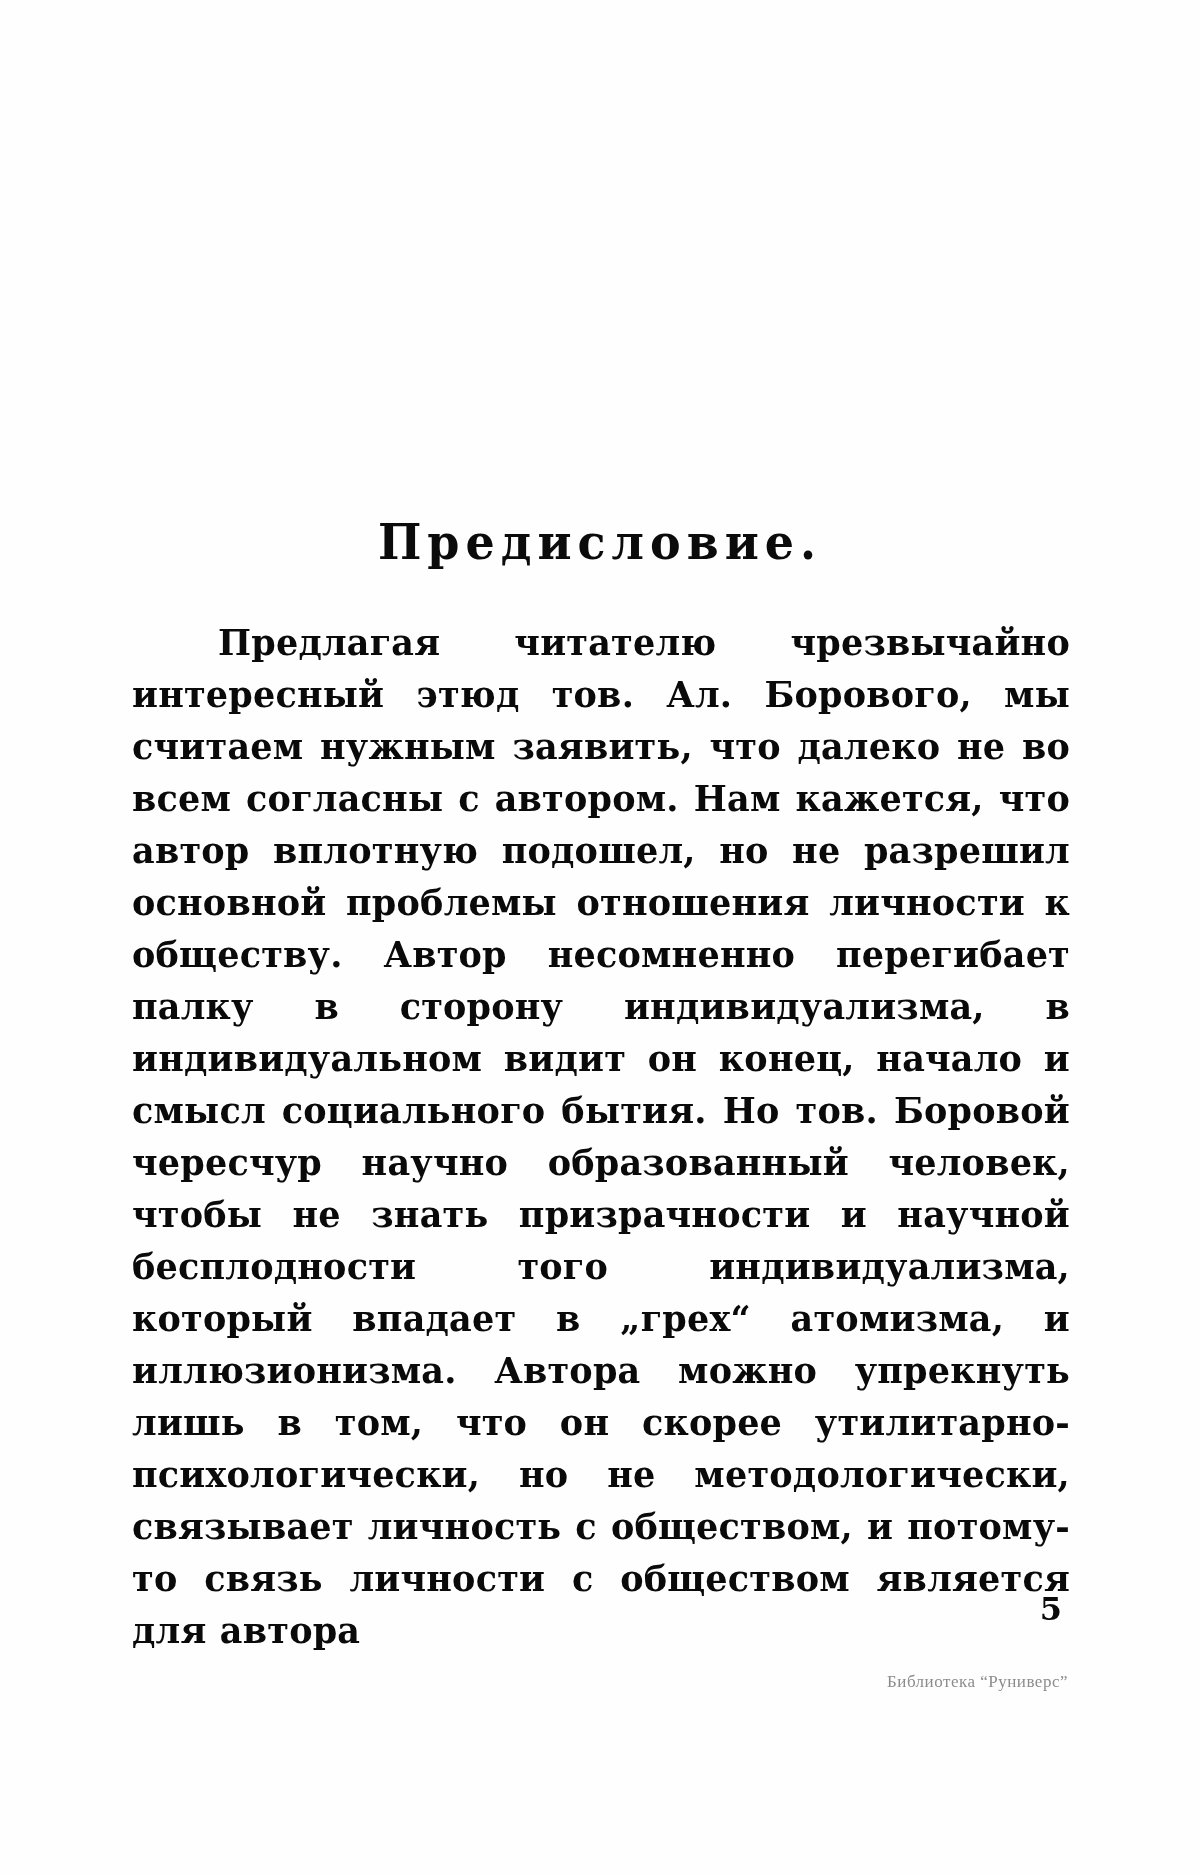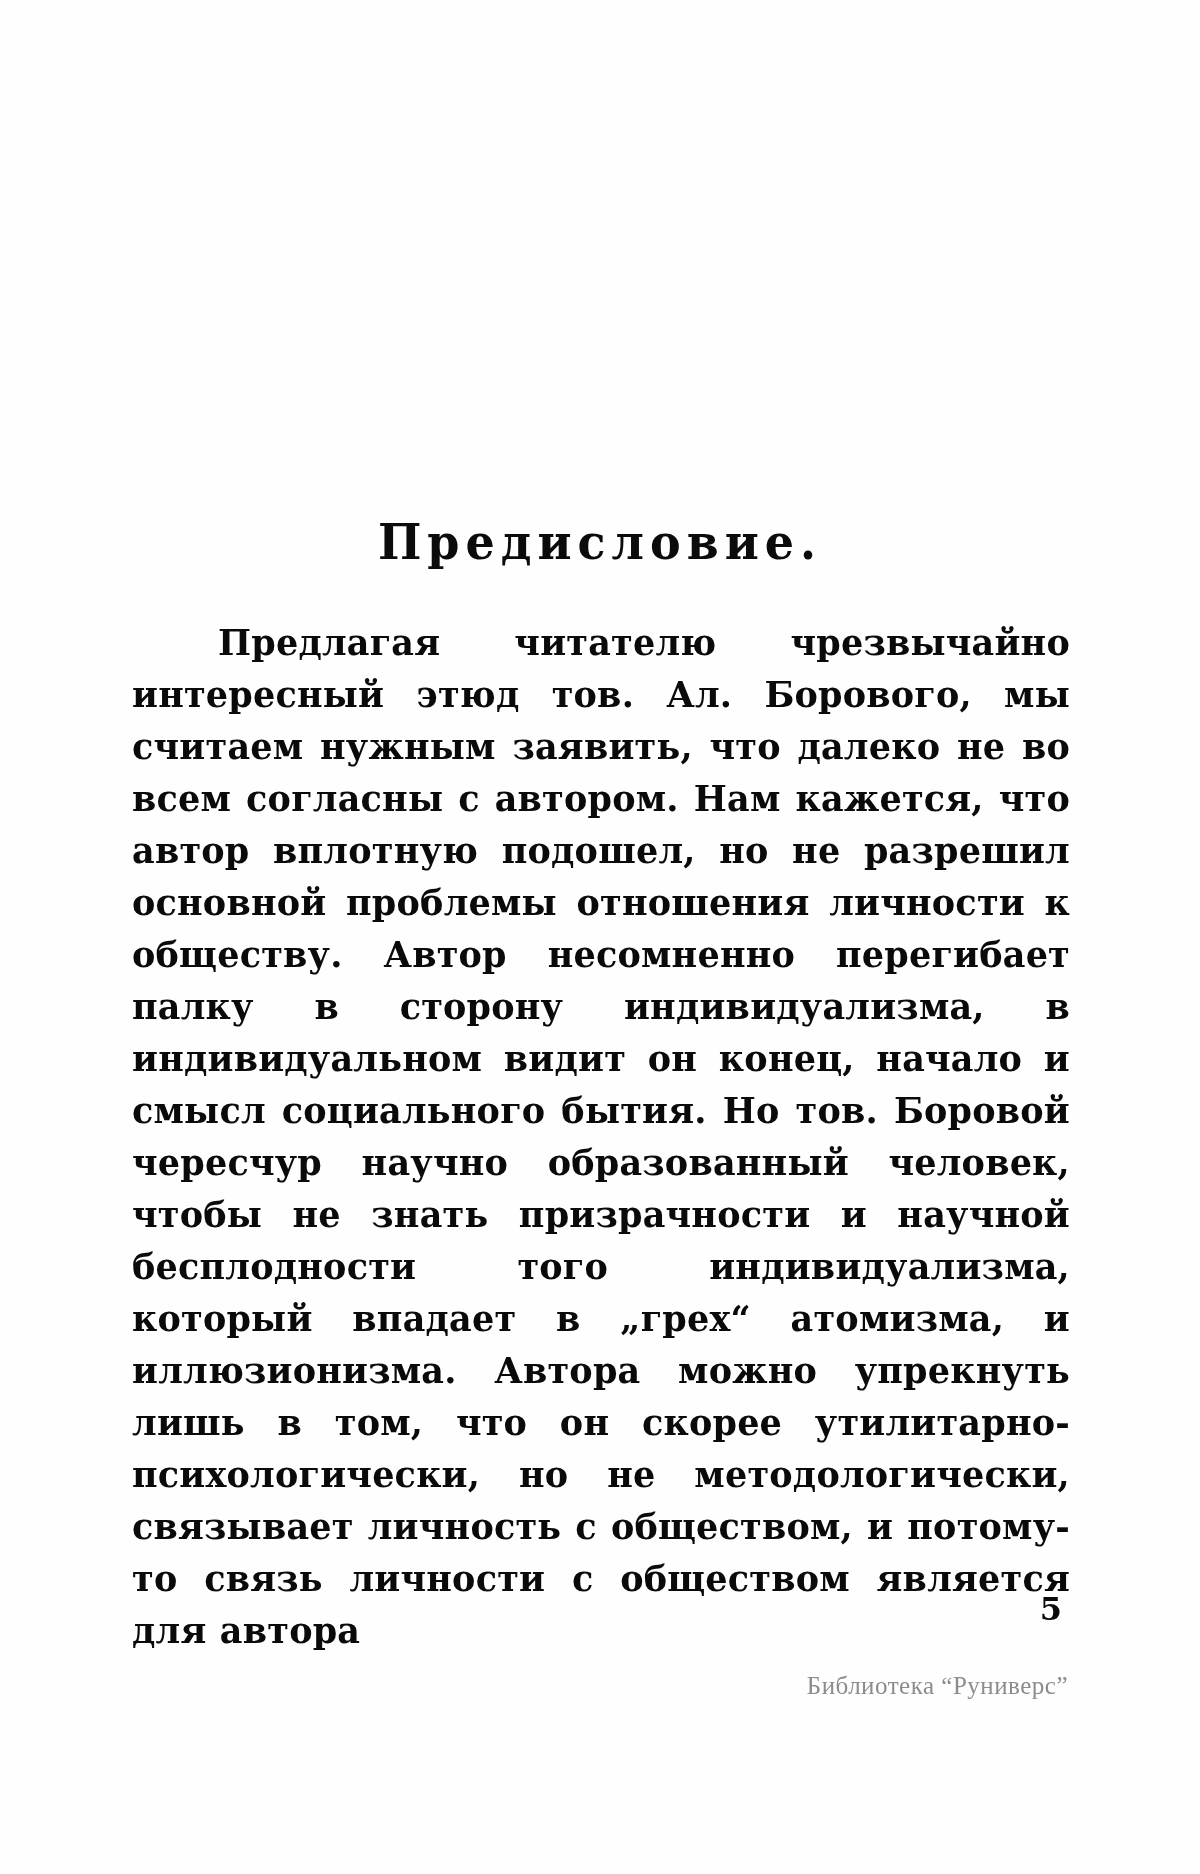--- a/index.html
+++ b/index.html
@@ -64,21 +64,21 @@
     font-family: "DejaVu Serif", "Liberation Serif", serif;
     font-weight: 700;
     font-size: 32px;
     color: #0a0a0a;
   }
   .watermark {
     position: absolute;
     right: 12px;
     top: 1612px;
     font-family: "Liberation Serif", "DejaVu Serif", serif;
-    font-size: 25px;
+    font-size: 17px;
     color: #8c8c8c;
     letter-spacing: 0.5px;
   }
 </style>
 </head>
 <body>
 
 <div class="page">
   <div class="page-inner">
 

